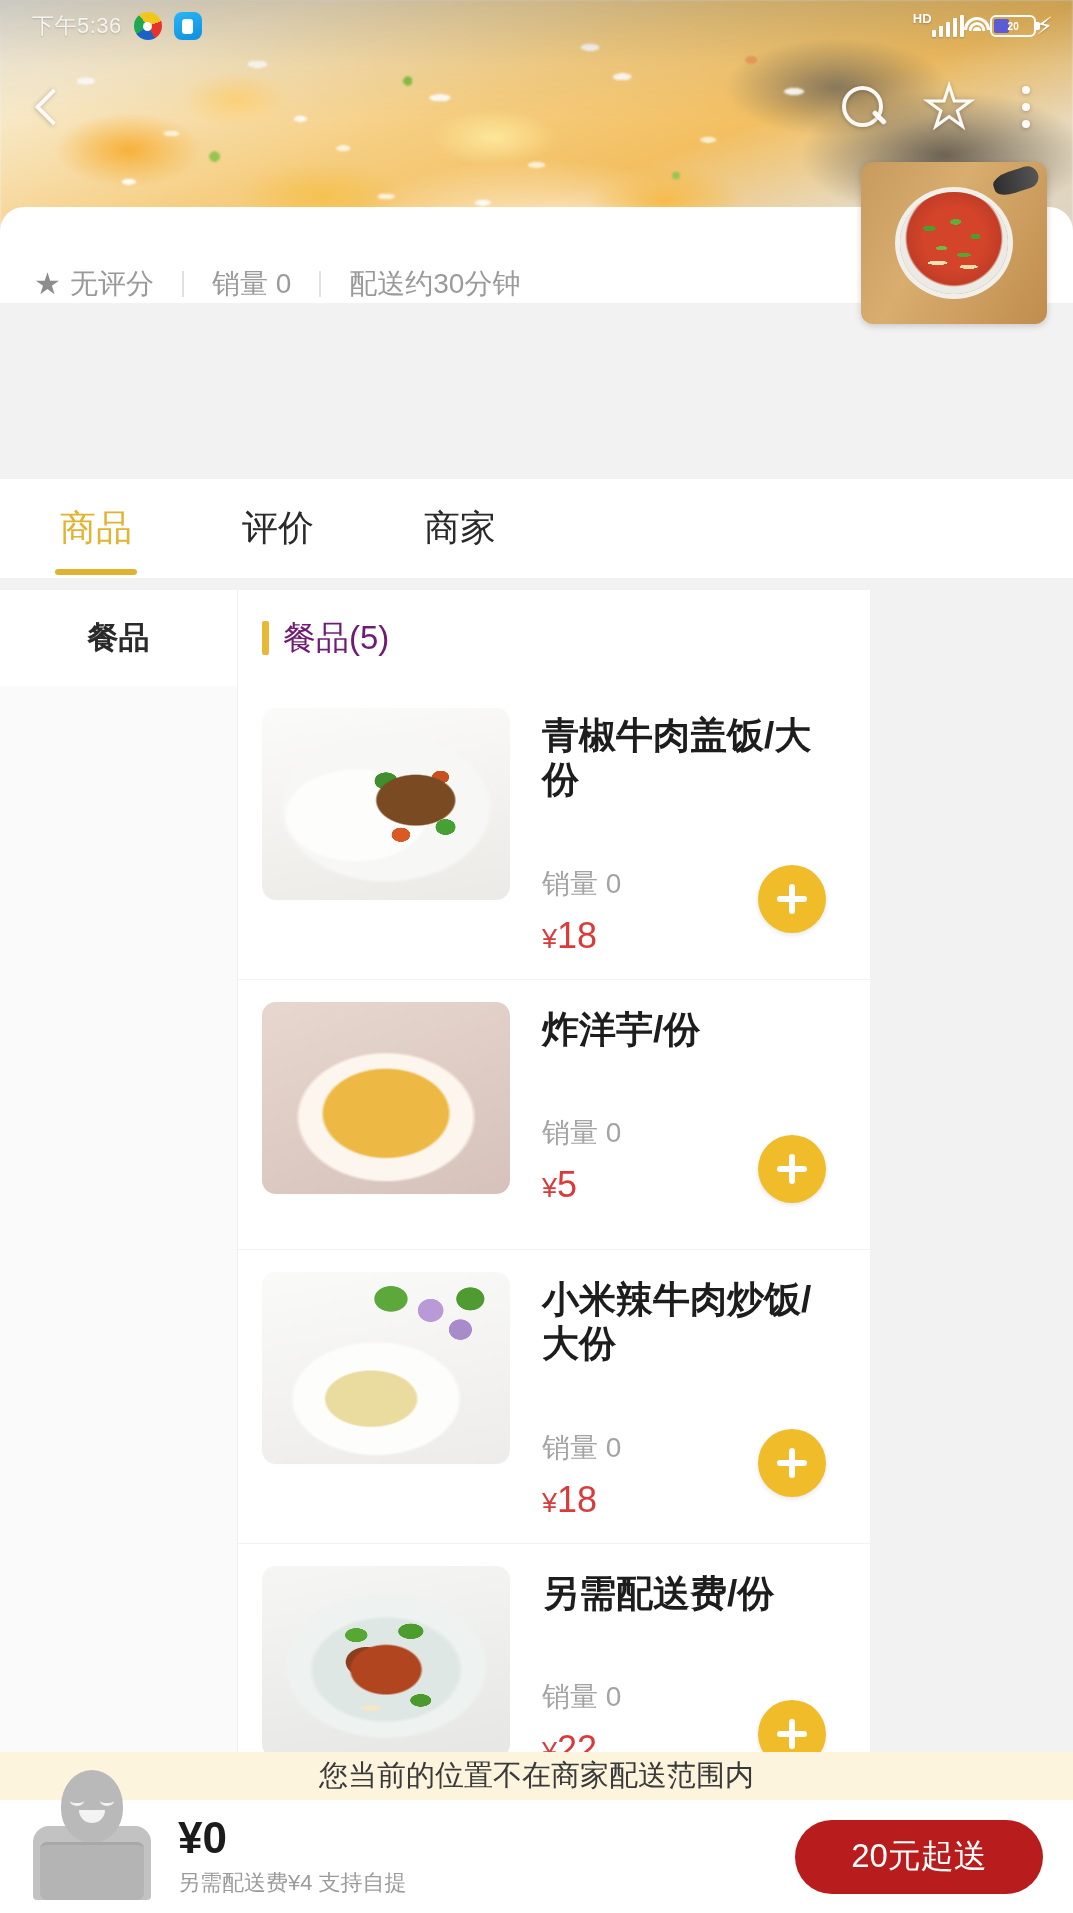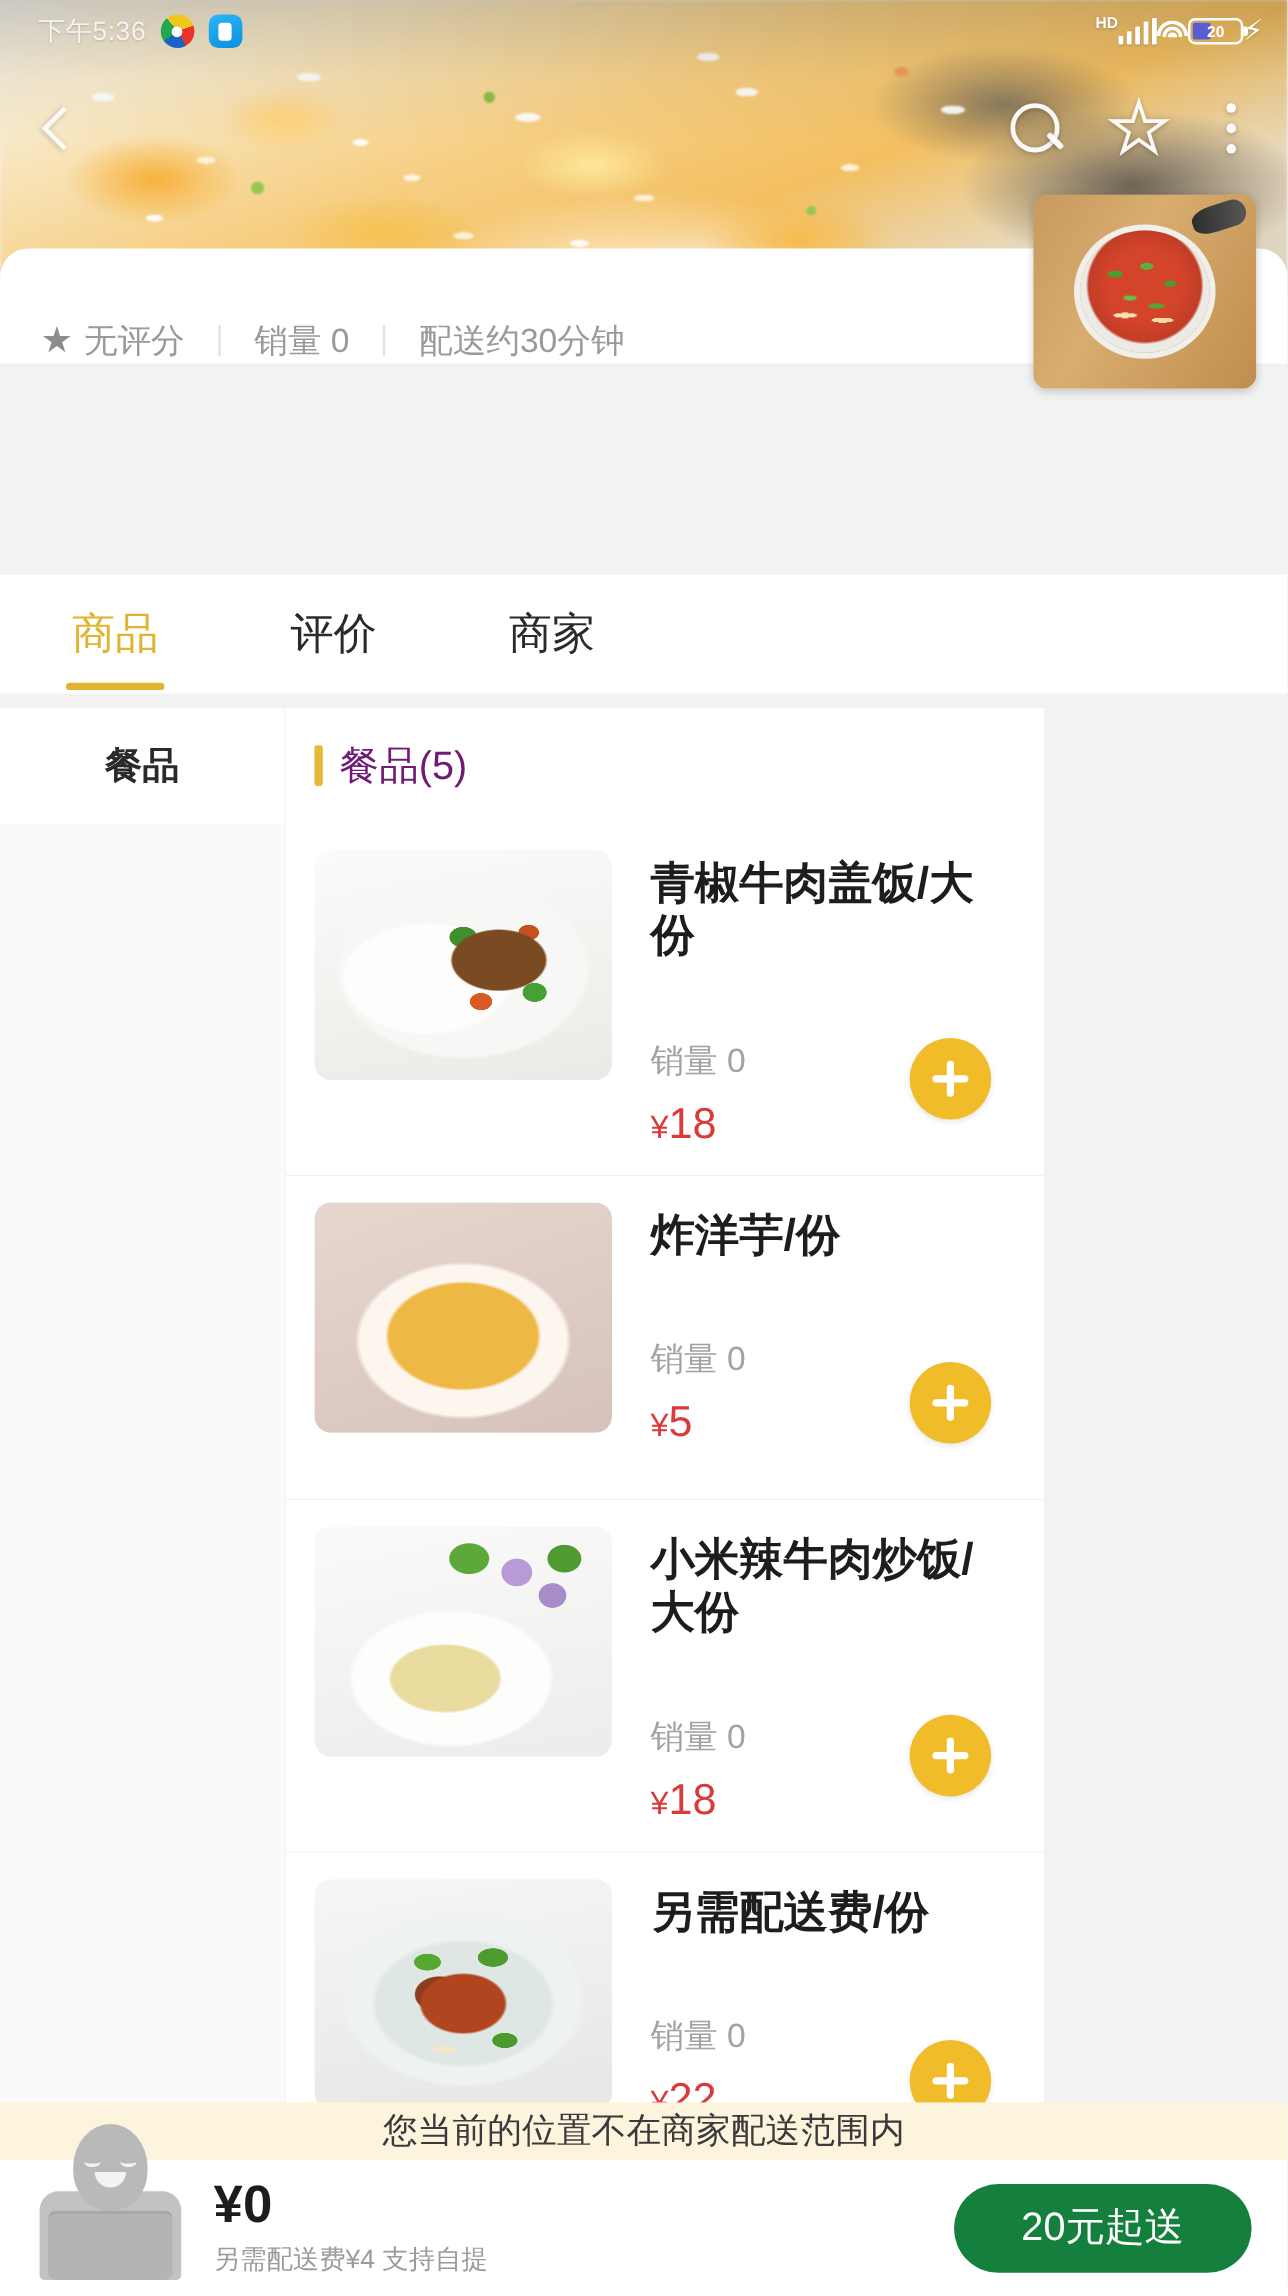--- a/index.html
+++ b/index.html
@@ -114,21 +114,21 @@
     width:46px; height:22px; border:2.5px solid #fff; border-radius:6px;
     position:relative; display:flex; align-items:center; padding:2px;
   }
   .sb-batt::after {
     content:""; position:absolute; right:-6px; top:50%; margin-top:-4px;
     width:4px; height:8px; background:#fff; border-radius:0 2px 2px 0;
   }
   .sb-batt-fill { height:100%; background:#5b5bd6; border-radius:2px; }
   .sb-batt-pct {
     position:absolute; inset:0; display:flex; align-items:center; justify-content:center;
-    font-size:13px; color:#fff; font-weight:bold;
+    font-size:10px; color:#fff; font-weight:bold;
   }
   .sb-bolt { color:#fff; font-size:24px; line-height:1; text-shadow:0 1px 2px rgba(0,0,0,.2); }
 
   
   .hero-nav {
     position:absolute; top:62px; left:0; width:1073px; height:90px; z-index:12;
     display:flex; align-items:center; justify-content:space-between; padding:0 30px;
   }
   .nav-right { display:flex; align-items:center; gap:34px; }
   .ico-back { width:34px; height:44px; position:relative; cursor:pointer; }
@@ -379,21 +379,21 @@
   }
   .rider-box {
     position:absolute; left:50%; top:72px; transform:translateX(-50%);
     width:104px; height:58px; background:#b4b4b4; border-radius:7px;
     border-top:3px solid #a8a8a8;
   }
   .cart-texts { flex:1; padding-left:18px; }
   .cart-total { font-size:44px; color:#1c1c1c; font-weight:bold; line-height:1.05; }
   .cart-sub { font-size:22px; color:#9b9b9b; margin-top:7px; }
   .order-btn {
-    width:248px; height:74px; border-radius:37px; background:#15803d;
+    width:248px; height:74px; border-radius:37px; background:#b91c1c;
     display:flex; align-items:center; justify-content:center;
     color:#fff; font-size:33px; cursor:pointer; flex:none;
   }
 </style>
 </head>
 <body>
 
 <div class="hero">
   <div class="hero-photo"></div>
   <div class="hero-rice"></div>

